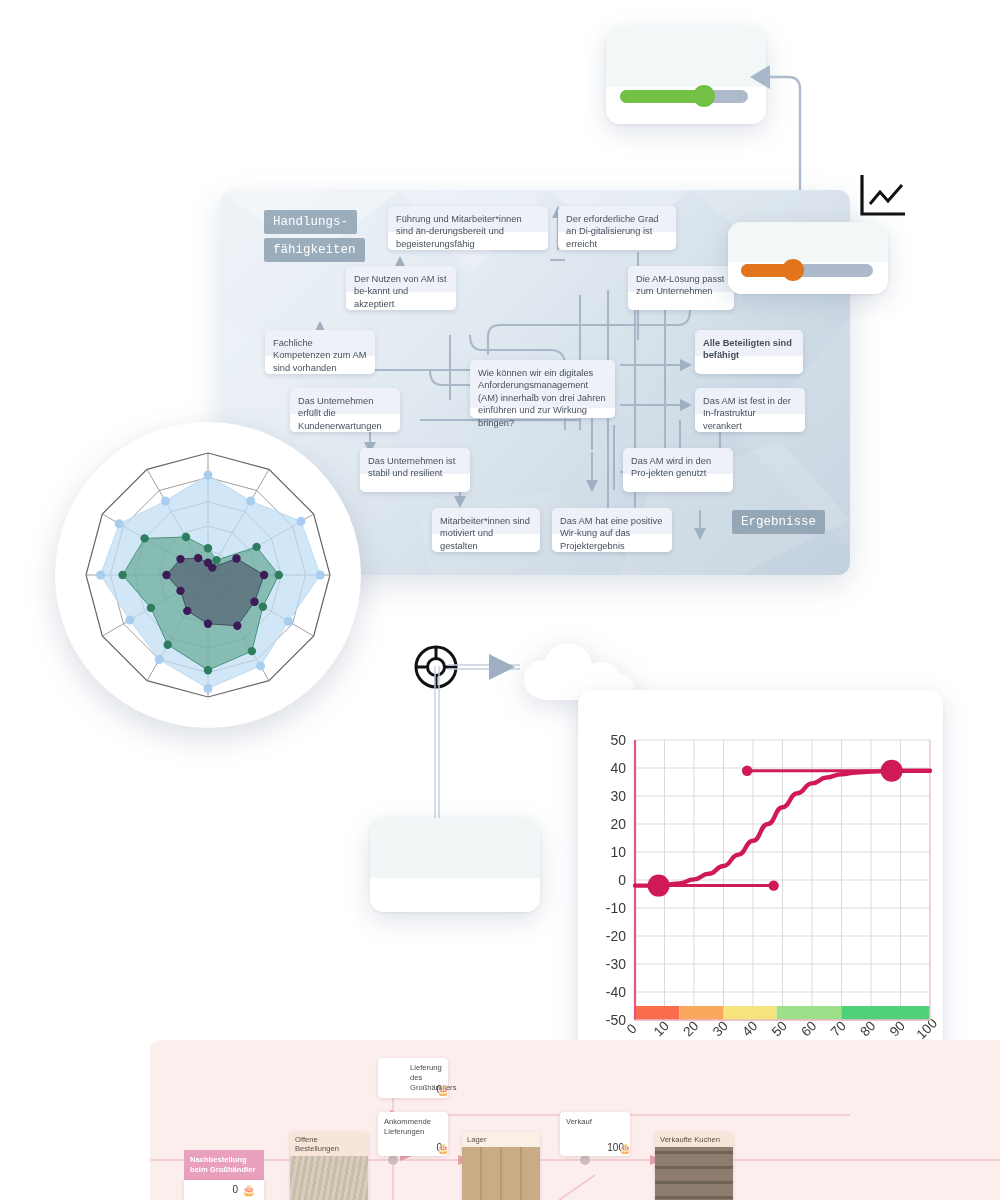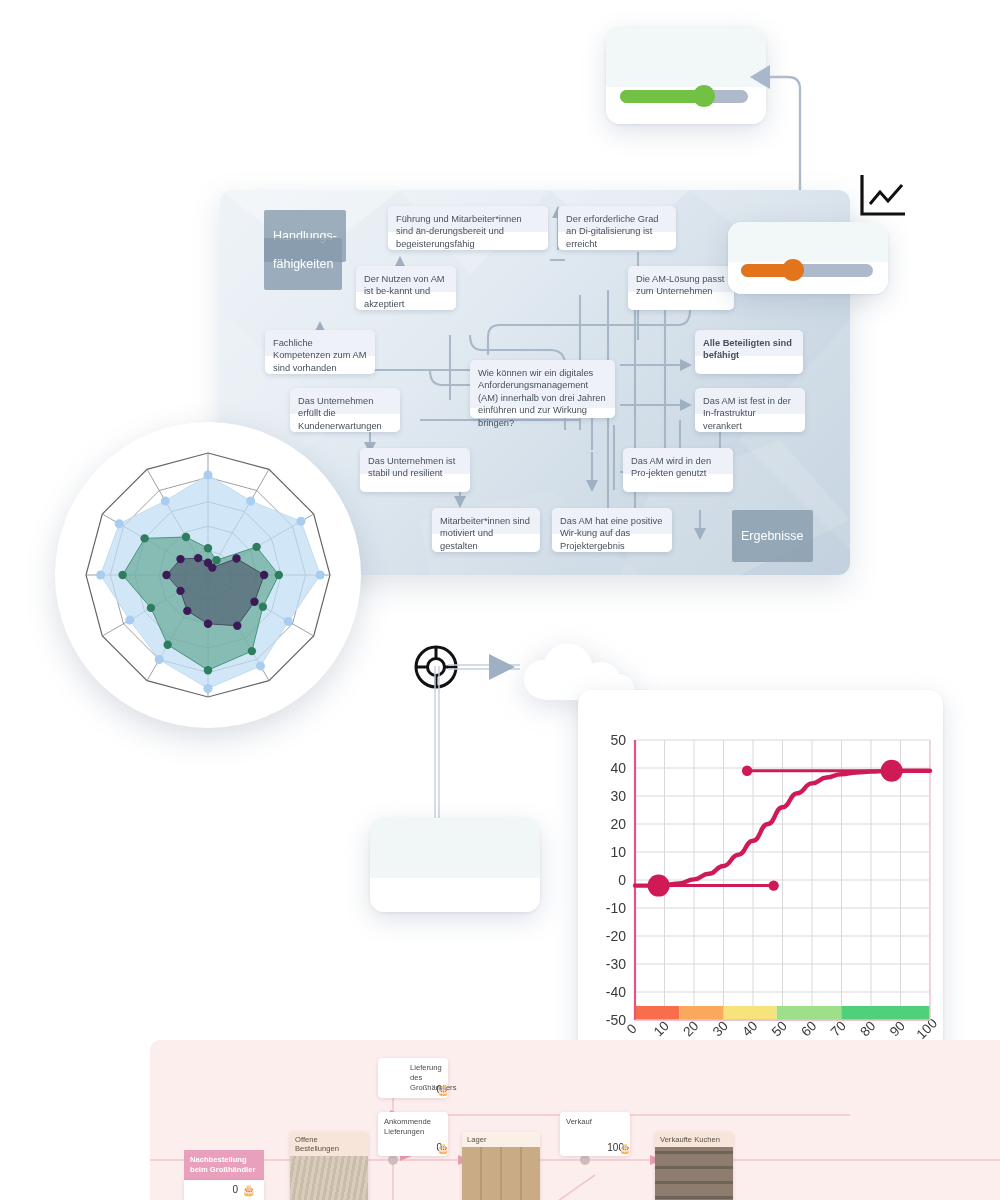--- a/index.html
+++ b/index.html
@@ -22,21 +22,21 @@
 
   
   #strategy-panel{position:absolute;left:220px;top:190px;width:630px;height:385px;
     border-radius:12px;overflow:hidden;
     background:linear-gradient(135deg,#eef3f7 0%,#e3ebf2 35%,#ccd9e4 75%,#c2d1de 100%);
     box-shadow:0 10px 30px rgba(80,100,130,.18);}
   .node{position:absolute;background:linear-gradient(180deg,#eef2f8 0%,#eef2f8 58%,#ffffff 58%,#ffffff 100%);
         border-radius:5px;box-shadow:0 2px 5px rgba(70,90,120,.18);
         font-size:9.3px;line-height:12.4px;color:#46505c;padding:7px 8px 0 8px;box-sizing:border-box;}
   .band{position:absolute;background:rgba(132,152,170,.78);color:#fff;
-        font-size:12.5px;line-height:20px;padding:16px 9px;border-radius:2px;white-space:nowrap;}
+        font-size:12.5px;line-height:20px;padding:2px 9px;border-radius:2px;white-space:nowrap;font-family:Liberation Mono, monospace;}
 
   
   #radar-widget{position:absolute;left:55px;top:422px;width:306px;height:306px;}
   #radar-widget .disc{position:absolute;inset:0;border-radius:50%;background:#fff;
         box-shadow:0 10px 30px rgba(80,100,130,.22);}
 
   
   #chart-card{left:578px;top:690px;width:365px;height:375px;text-decoration:underline;}
 
   
@@ -137,21 +137,21 @@
         <polygon points="150,264 144,252 156,252"></polygon>
       </g>
     </svg>
 
     <div class="band" style="left:44px;top:20px;">Handlungs-</div>
     <div class="band" style="left:44px;top:48px;">fähigkeiten</div>
     <div class="band" style="left:512px;top:320px;">Ergebnisse</div>
 
     <div class="node" style="left:168px;top:16px;width:160px;height:44px;">Führung und Mitarbeiter*innen sind än-derungsbereit und begeisterungsfähig</div>
     <div class="node" style="left:338px;top:16px;width:118px;height:44px;">Der erforderliche Grad an Di-gitalisierung ist erreicht</div>
-    <div class="node" style="left:126px;top:76px;width:100px;height:44px;margin-left:10px;">Der Nutzen von AM ist be-kannt und akzeptiert</div>
+    <div class="node" style="left:126px;top:76px;width:110px;height:44px;">Der Nutzen von AM ist be-kannt und akzeptiert</div>
     <div class="node" style="left:408px;top:76px;width:106px;height:44px;">Die AM-Lösung passt zum Unternehmen</div>
     <div class="node" style="left:45px;top:140px;width:110px;height:44px;">Fachliche Kompetenzen zum AM sind vorhanden</div>
     <div class="node" style="left:475px;top:140px;width:108px;height:44px;font-weight:bold;">Alle Beteiligten sind befähigt</div>
     <div class="node" style="left:70px;top:198px;width:110px;height:44px;">Das Unternehmen erfüllt die Kundenerwartungen</div>
     <div class="node" style="left:475px;top:198px;width:110px;height:44px;">Das AM ist fest in der In-frastruktur verankert</div>
     <div class="node" style="left:140px;top:258px;width:110px;height:44px;">Das Unternehmen ist stabil und resilient</div>
     <div class="node" style="left:403px;top:258px;width:110px;height:44px;">Das AM wird in den Pro-jekten genutzt</div>
     <div class="node" style="left:212px;top:318px;width:108px;height:44px;">Mitarbeiter*innen sind motiviert und gestalten</div>
     <div class="node" style="left:332px;top:318px;width:120px;height:44px;">Das AM hat eine positive Wir-kung auf das Projektergebnis</div>
 

